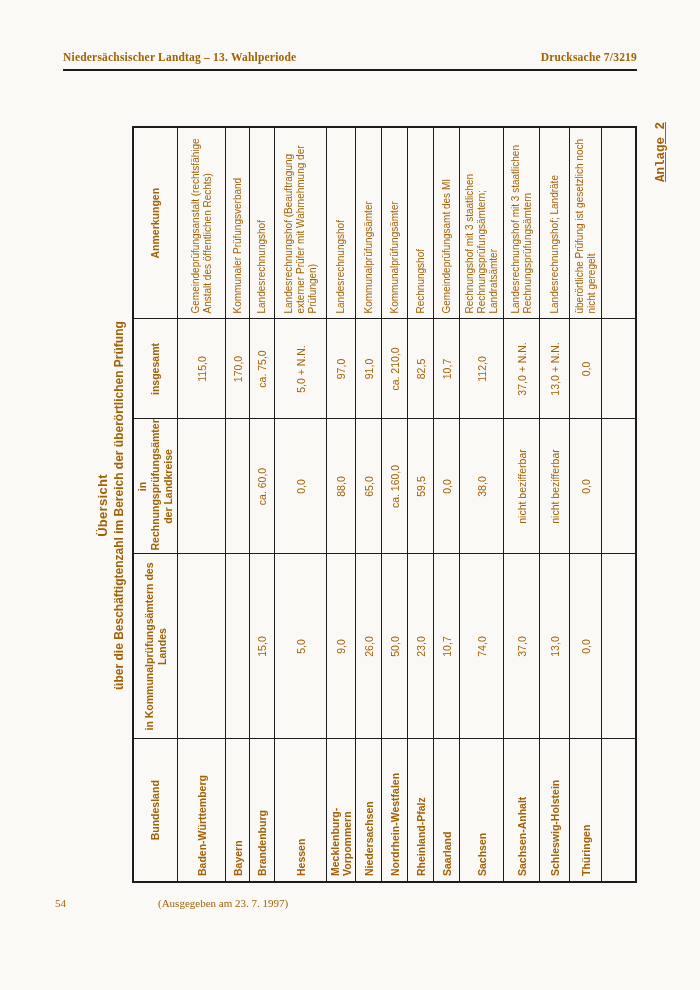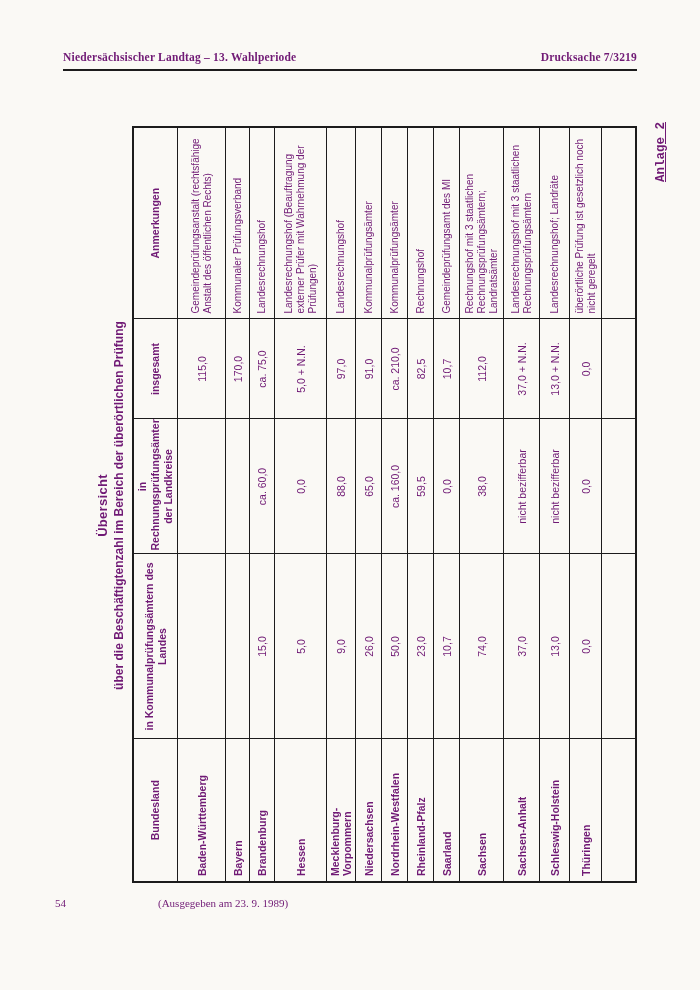--- a/index.html
+++ b/index.html
@@ -1,21 +1,21 @@
 <!DOCTYPE html>
 <html><head>
 <meta charset="utf-8">
 <style>
   html,body{margin:0;padding:0;background:#e8e8e6;}
   .page{
     position:relative;
     width:700px;height:990px;
     background:#faf9f5;
     font-family:"Liberation Sans",sans-serif;
-    color:#701a75;
+    color:#a16207;
     overflow:hidden;
     margin:0 auto;
   }
   .page-header{
     position:absolute;left:63px;right:63px;top:51px;
     display:flex;justify-content:space-between;
     font-family:"Liberation Serif",serif;
     font-weight:bold;font-size:11.5px;letter-spacing:0.2px;
   }
   .header-rule{
@@ -201,15 +201,15 @@
             <td class="col-kommunal"></td>
             <td class="col-rechnung"></td>
             <td class="col-insgesamt"></td>
             <td class="col-anmerkungen"></td>
           </tr>
         </tbody>
     </table>
   </div>
 
   <div class="footer-pageno">54</div>
-  <div class="footer-issued">(Ausgegeben am 23. 9. 1989)</div>
+  <div class="footer-issued">(Ausgegeben am 23. 7. 1997)</div>
 
 </div>
 
 </body></html>

